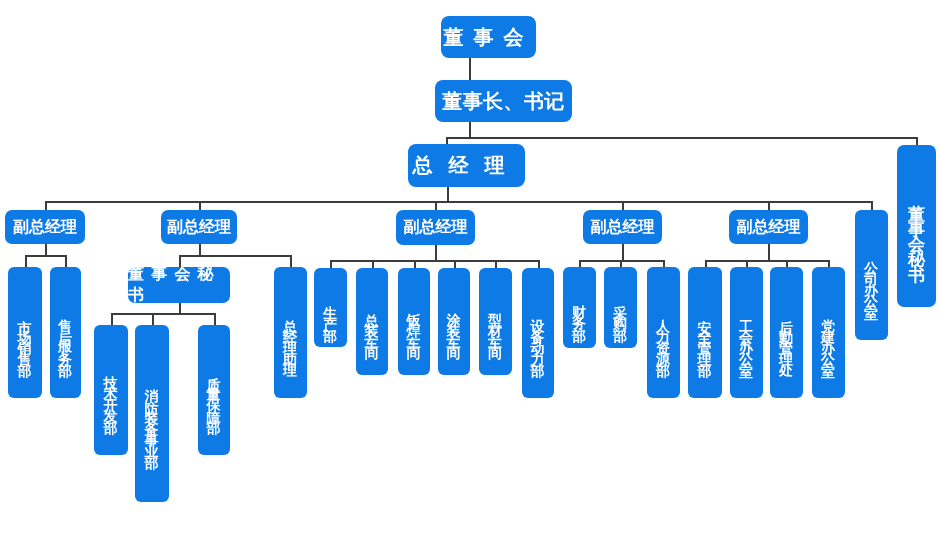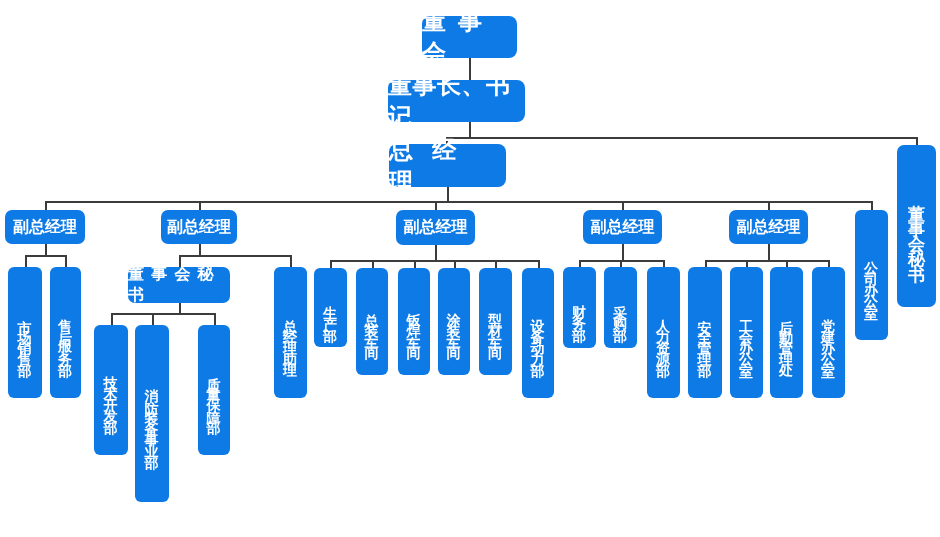--- a/index.html
+++ b/index.html
@@ -12,21 +12,21 @@
   }
   .node{
     position:absolute;
     background:var(--node-bg,#0d7ae6);
     color:var(--node-text,#ffffff);
     display:flex;align-items:center;justify-content:center;
     font-weight:bold;
     box-sizing:border-box;
     border-radius:7px;
   }
-  .n-big{font-size:24px;border-radius:8px;}
+  .n-big{font-size:20px;border-radius:8px;margin-left:19px;}
   .n-mid{font-size:16px;border-radius:7px;}
   .n-v{
     font-size:14px;border-radius:6px;
     writing-mode:vertical-rl;text-orientation:upright;
     letter-spacing:0.78em;
     padding-top:0.35em;
   }
   .n-vbig{
     font-size:17px;border-radius:7px;
     writing-mode:vertical-rl;text-orientation:upright;
@@ -83,21 +83,21 @@
       <div class="line v" style="left: 663px; top: 260px; height: 8px;"></div>
       <div class="line v" style="left: 768px; top: 244px; height: 16px;"></div>
       <div class="line h" style="left: 705px; top: 260px; width: 124px;"></div>
       <div class="line v" style="left: 705px; top: 260px; height: 8px;"></div>
       <div class="line v" style="left: 746px; top: 260px; height: 8px;"></div>
       <div class="line v" style="left: 786px; top: 260px; height: 8px;"></div>
       <div class="line v" style="left: 828px; top: 260px; height: 8px;"></div>
     </div>
   <div id="nodes-layer">
       <div class="node n-big" style="left: 422px; top: 16px; width: 95px; height: 42px; letter-spacing: 0.5em;">董事会</div>
-      <div class="node n-big" style="left: 388px; top: 80px; width: 137px; height: 42px; letter-spacing: 0.02em;">董事长、书记</div>
+      <div class="node n-big" style="left: 416px; top: 80px; width: 137px; height: 42px; letter-spacing: 0.02em;">董事长、书记</div>
       <div class="node n-big" style="left: 389px; top: 144px; width: 117px; height: 43px; letter-spacing: 0.8em;">总经理</div>
       <div class="node n-vbig" style="left: 897px; top: 145px; width: 39px; height: 162px;">董事会秘书</div>
       <div class="node n-mid" style="left: 5px; top: 210px; width: 80px; height: 34px;">副总经理</div>
       <div class="node n-mid" style="left: 161px; top: 210px; width: 76px; height: 34px;">副总经理</div>
       <div class="node n-mid" style="left: 396px; top: 210px; width: 79px; height: 35px;">副总经理</div>
       <div class="node n-mid" style="left: 583px; top: 210px; width: 79px; height: 34px;">副总经理</div>
       <div class="node n-mid" style="left: 729px; top: 210px; width: 79px; height: 34px;">副总经理</div>
       <div class="node n-v" style="left: 855px; top: 210px; width: 33px; height: 130px;">公司办公室</div>
       <div class="node n-v" style="left: 8px; top: 267px; width: 34px; height: 131px;">市场销售部</div>
       <div class="node n-v" style="left: 50px; top: 267px; width: 31px; height: 131px;">售后服务部</div>

